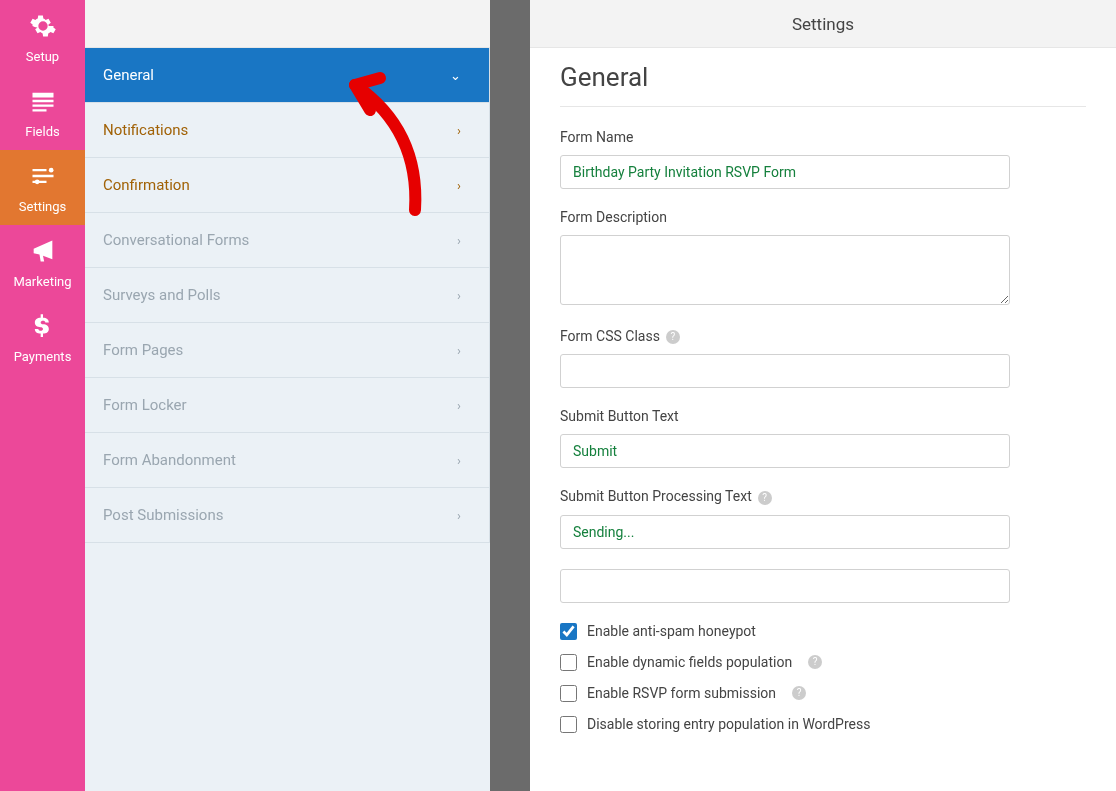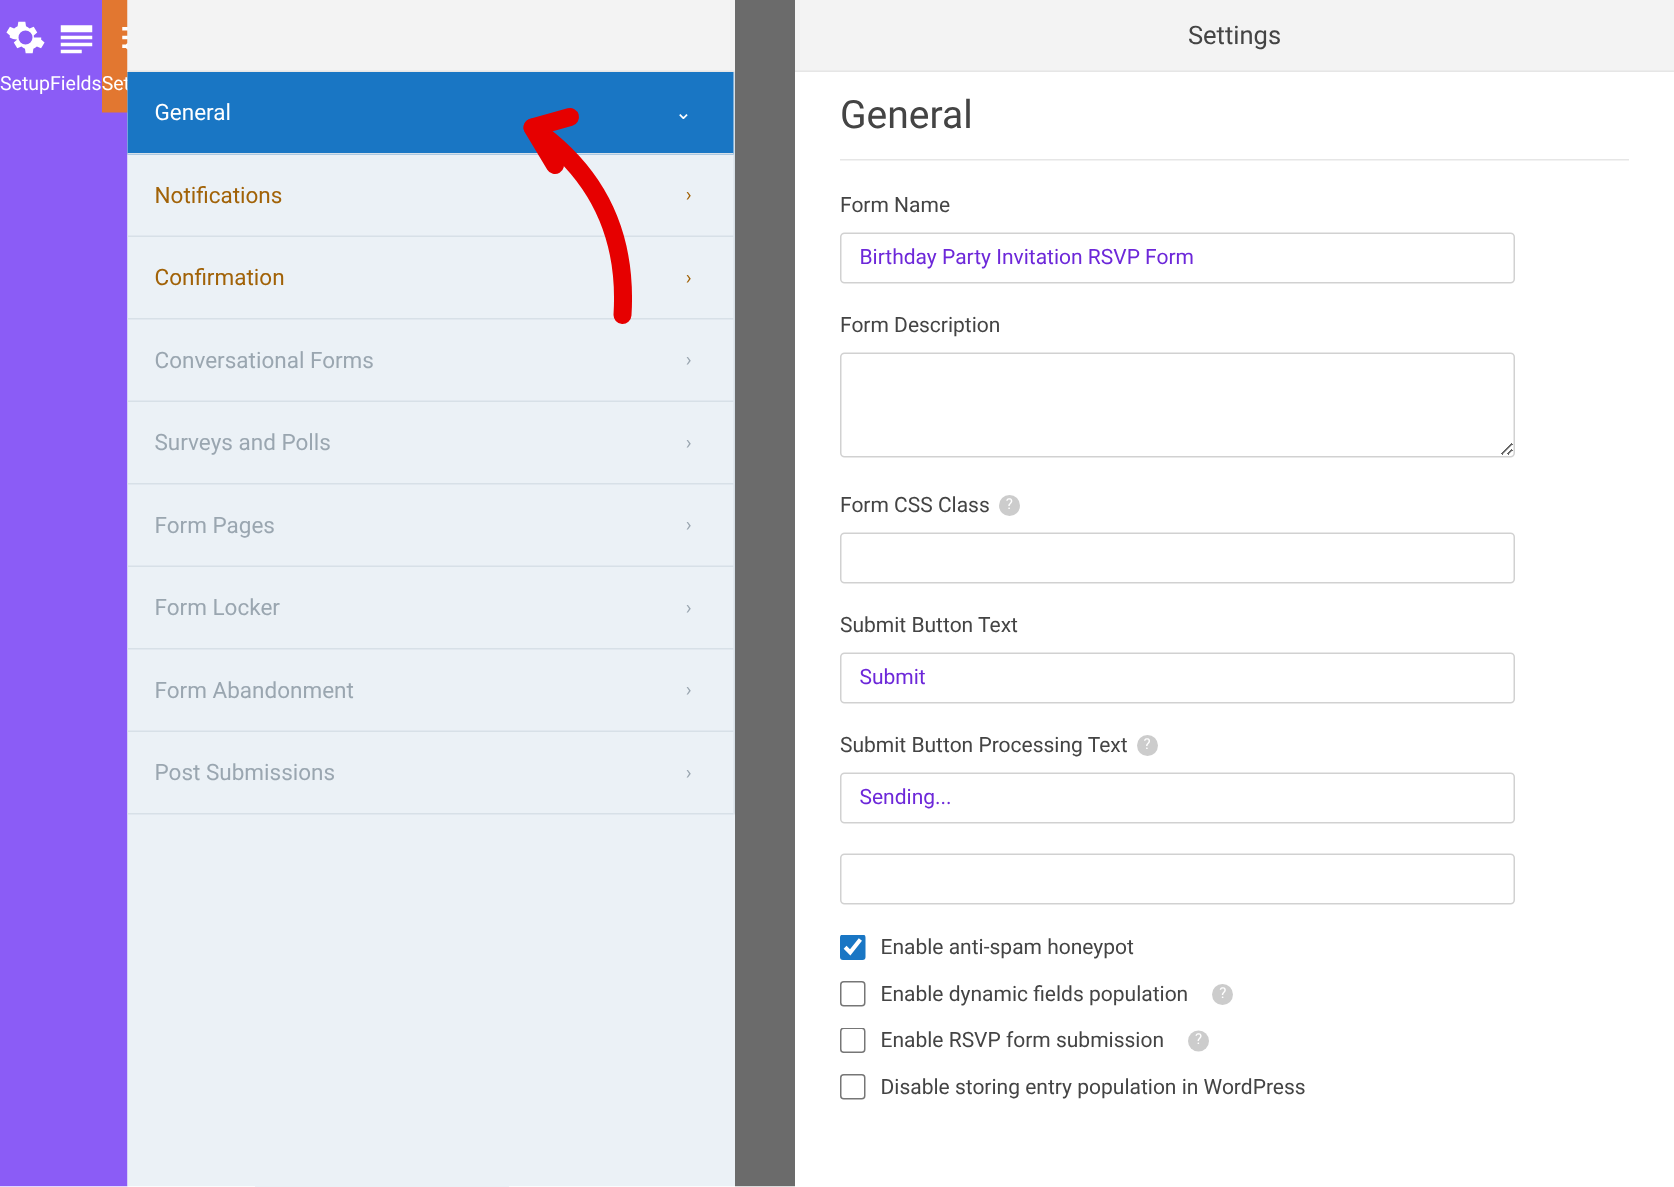--- a/index.html
+++ b/index.html
@@ -1,40 +1,40 @@
 <!DOCTYPE html>
 <html><head>
 <meta charset="utf-8">
 <style>
 * { box-sizing: border-box; margin: 0; padding: 0; }
 body { font-family: -apple-system, BlinkMacSystemFont, "Segoe UI", Roboto, Arial, sans-serif; font-size: 14px; color: #444; background: #fff; width: 1116px; height: 791px; overflow: hidden; }
 .app { display: flex; height: 791px; }
 
-.leftnav { width: 85px; background: #8b5cf6; display: flex; flex-direction: row; flex-shrink: 0; }
+.leftnav { width: 85px; background: #ec4899; display: flex; flex-direction: column; flex-shrink: 0; }
 .leftnav-item { display: flex; flex-direction: column; align-items: center; justify-content: center; height: 75px; color: #fff; cursor: pointer; font-size: 13px; gap: 6px; }
 .leftnav-item.active { background: #e27730; }
 .leftnav-item svg { width: 28px; height: 28px; fill: #fff; }
 
 .midcol { width: 405px; display: flex; flex-direction: column; flex-shrink: 0; background: #ebf1f6; }
 .midcol-header { height: 48px; background: #f3f3f3; border-bottom: 1px solid #e6e6e6; }
 .settings-list { border-right: 1px solid #d7e0e7; }
 .settings-item { display: flex; align-items: center; justify-content: space-between; height: 55px; padding: 0 28px 0 18px; border-bottom: 1px solid #d7e0e7; color: #a16207; cursor: pointer; font-size: 15px; }
 .settings-item.active { background: #1976c4; color: #fff; }
 .settings-item.disabled { color: #9aa6b0; }
 .chevron { font-size: 13px; }
 
 .gapcol { width: 40px; background: #6b6b6b; flex-shrink: 0; }
 
 .rightcol { flex: 1; display: flex; flex-direction: column; background: #fff; }
 .rightcol-header { height: 48px; background: #f3f3f3; border-bottom: 1px solid #e6e6e6; display: flex; align-items: center; justify-content: center; font-size: 17px; color: #444; }
 .content { padding: 14px 30px 20px 30px; overflow-y: auto; }
 .content h2 { font-size: 26px; font-weight: 400; color: #444; padding-bottom: 14px; border-bottom: 1px solid #e6e6e6; margin-bottom: 22px; }
 .field { margin-bottom: 20px; }
 .field label { display: block; font-size: 14px; color: #444; margin-bottom: 10px; }
-.field input[type=text], .field textarea { width: 450px; padding: 8px 12px; border: 1px solid #d1d1d1; border-radius: 3px; font-size: 14px; color: #6d28d9; font-family: inherit; }
+.field input[type=text], .field textarea { width: 450px; padding: 8px 12px; border: 1px solid #d1d1d1; border-radius: 3px; font-size: 14px; color: #15803d; font-family: inherit; }
 .field textarea { height: 70px; resize: both; }
 .help-icon { display: inline-block; width: 14px; height: 14px; border-radius: 50%; background: #ccc; color: #fff; font-size: 10px; text-align: center; line-height: 14px; margin-left: 6px; vertical-align: middle; }
 .check-row { display: flex; align-items: center; gap: 10px; margin-bottom: 14px; font-size: 14px; color: #444; }
 .check-row input[type=checkbox] { width: 17px; height: 17px; accent-color: #1976c4; cursor: pointer; }
 
 .arrow-svg { position: absolute; left: 260px; top: 70px; pointer-events: none; }
 .midcol { position: relative; }
 </style>
 </head>
 <body>
@@ -59,20 +59,26 @@
             <circle cx="19" cy="7" r="2"></circle>
             <circle cx="7" cy="17" r="2"></circle>
           </svg></span>
         <span>Settings</span>
       </div>
       <div class="leftnav-item">
         <span><svg viewBox="0 0 24 24">
             <path d="M20 3L4 10v4l5 1 1 6h3l-1-5 8 3V3z"></path>
           </svg></span>
         <span>Marketing</span>
+      </div>
+      <div class="leftnav-item">
+        <span><svg viewBox="0 0 24 24">
+            <path d="M12 2v3c3 0 5 1.5 5 4h-3c0-1-1-1.5-2-1.5s-2 .5-2 1.5 1 1.5 2 1.5c3 0 5 1.5 5 4s-2 4-5 4v3h-2v-3c-3 0-5-1.5-5-4h3c0 1 1 1.5 2 1.5s2-.5 2-1.5-1-1.5-2-1.5c-3 0-5-1.5-5-4s2-4 5-4V2h2z"></path>
+          </svg></span>
+        <span>Payments</span>
       </div>
     </div>
   <div class="midcol">
     <div class="midcol-header"></div>
     <div class="settings-list" id="settings-list">
         <div class="settings-item active">
           <span>General</span>
           <span class="chevron">⌄</span>
         </div>
         <div class="settings-item">

